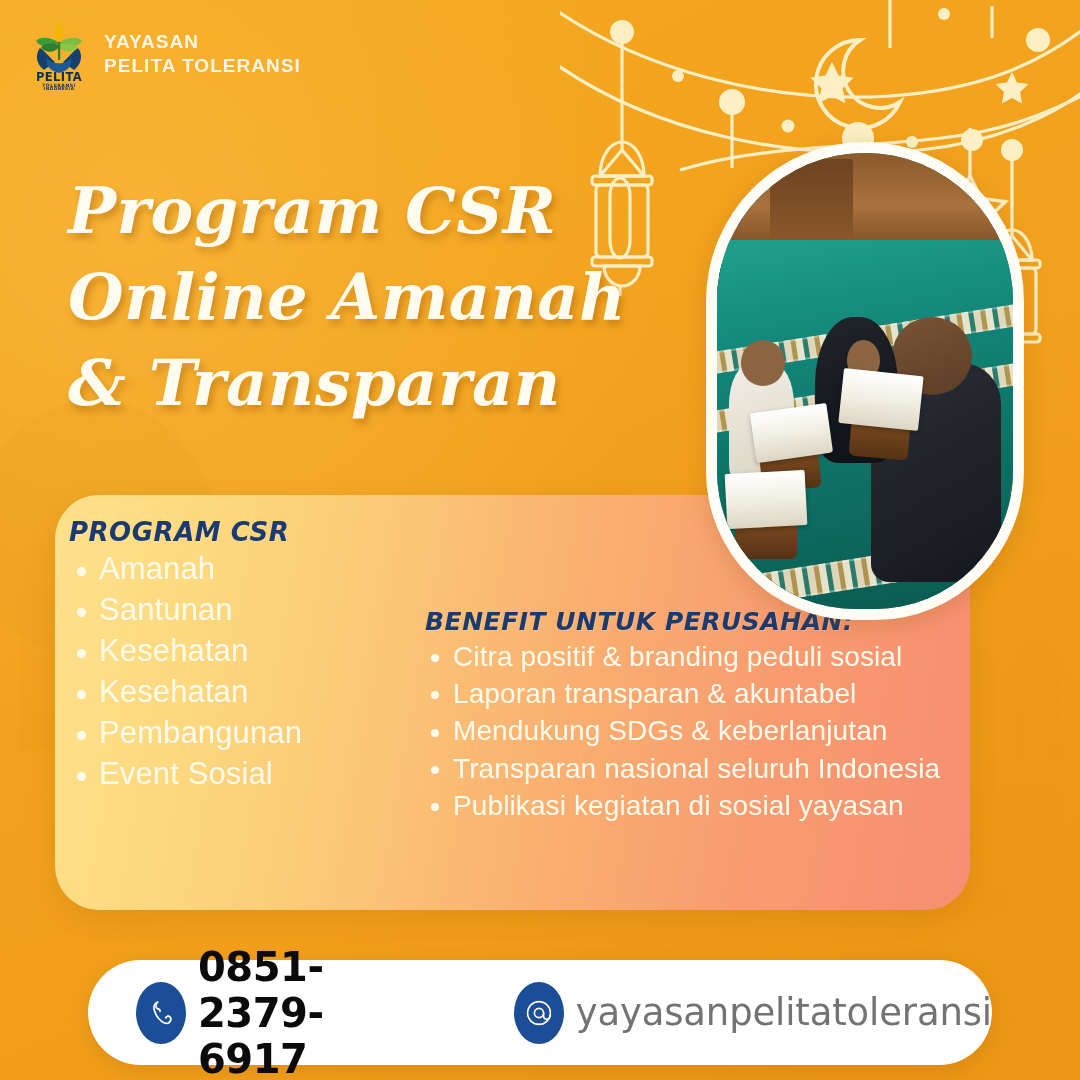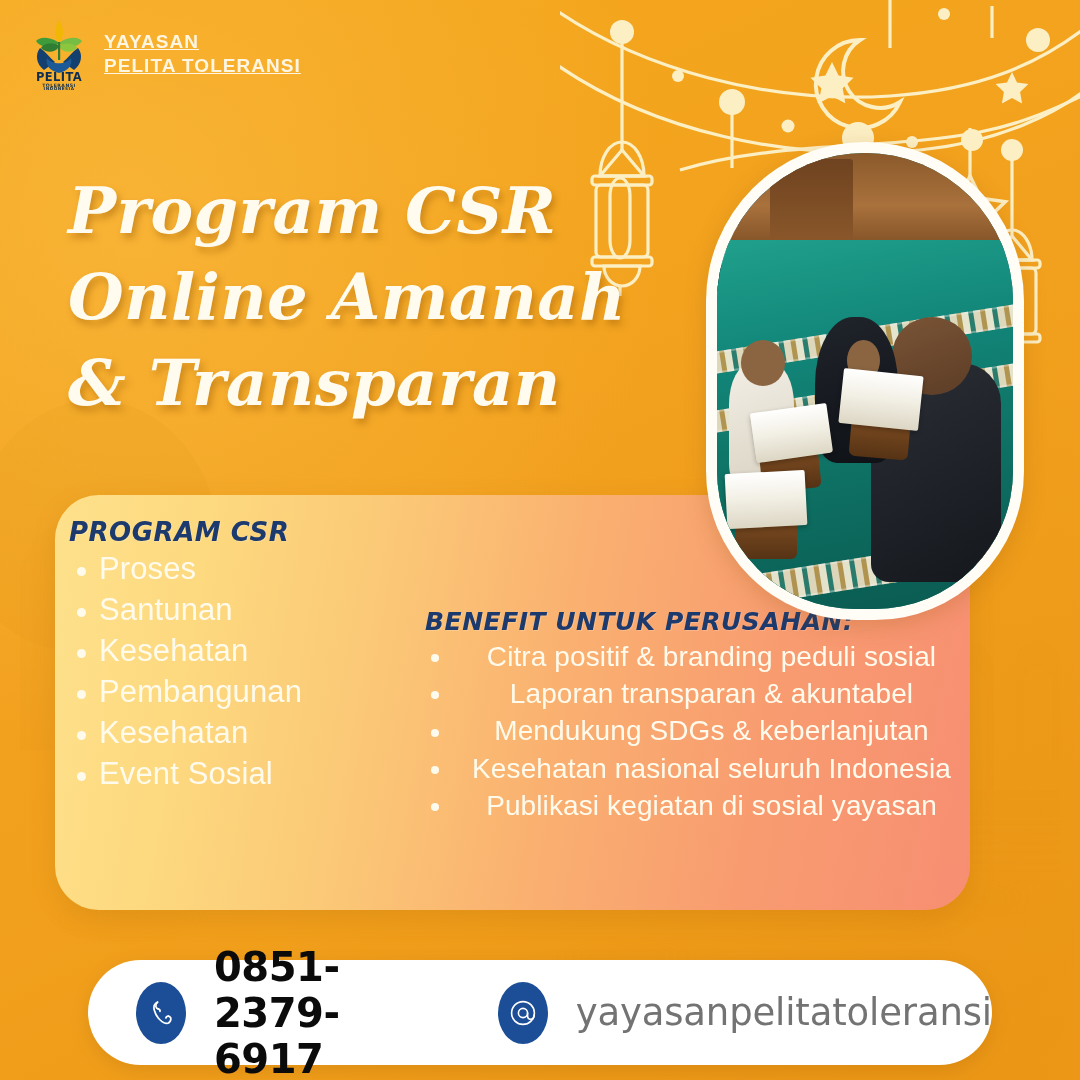--- a/index.html
+++ b/index.html
@@ -88,21 +88,20 @@
   .logo-mark { width:62px; height:72px; position:relative; flex:0 0 auto; }
   .logo-words {
     display:flex; flex-direction:column; justify-content:center;
     line-height:1.25;
   }
   .logo-words span {
     color:#FFF6E2;
     font-size:19px;
     font-weight:600;
     letter-spacing:.055em;
-    text-decoration:underline;
   }
 
   
   .headline {
     position:absolute; left:68px; top:168px;
     z-index:5;
     width:640px;
   }
   .headline span {
     display:block;
@@ -243,35 +242,35 @@
     white-space:nowrap;
   }
   ul.bullets li::before {
     content:"";
     position:absolute;
     left:8px; top:.58em;
     width:9px; height:9px;
     border-radius:50%;
     background:#FFFBEC;
   }
-  .col-right ul.bullets li { font-size:28px; line-height:1.33; padding-left:28px;text-align:center; }
+  .col-right ul.bullets li { font-size:28px; line-height:1.33; padding-left:28px; }
   .col-right ul.bullets li::before { width:8px; height:8px; left:6px; }
 
   
   .contact-bar {
     position:absolute;
     left:88px; top:960px;
     width:904px; height:105px;
     background:#FFFFFF;
     border-radius:53px;
     display:flex; align-items:center;
     z-index:6;
     box-shadow:0 6px 18px rgba(140,80,5,.18);
   }
-  .contact-item { display:flex; align-items:center; gap:28px; }
+  .contact-item { display:flex; align-items:center; gap:12px; }
   .contact-item.phone { margin-left:48px; }
   .contact-item.handle { margin-left:98px; }
 
   .badge {
     width:50px; height:62px;
     border-radius:50%;
     background:#1B4E96;
     display:flex; align-items:center; justify-content:center;
     flex:0 0 auto;
   }
@@ -425,36 +424,36 @@
       <div class="ph-book b2"></div>
       <div class="ph-book b3"></div>
     </div>
   </div>
 
   <div class="card">
 
     <div class="col-left">
       <div class="sec-heading">PROGRAM CSR</div>
       <ul class="bullets">
-        <li>Proses</li>
+        <li>Amanah</li>
         <li>Santunan</li>
         <li>Kesehatan</li>
+        <li>Kesehatan</li>
         <li>Pembangunan</li>
-        <li>Kesehatan</li>
         <li>Event Sosial</li>
       </ul>
     </div>
 
     <div class="col-right">
       <div class="sec-heading">BENEFIT UNTUK PERUSAHAN:</div>
       <ul class="bullets">
         <li>Citra positif &amp; branding peduli sosial</li>
         <li>Laporan transparan &amp; akuntabel</li>
         <li>Mendukung SDGs &amp; keberlanjutan</li>
-        <li>Kesehatan nasional seluruh Indonesia</li>
+        <li>Transparan nasional seluruh Indonesia</li>
         <li>Publikasi kegiatan di sosial yayasan</li>
       </ul>
     </div>
 
   </div>
 
   <div class="contact-bar">
 
     <div class="contact-item phone">
       <span class="badge">

